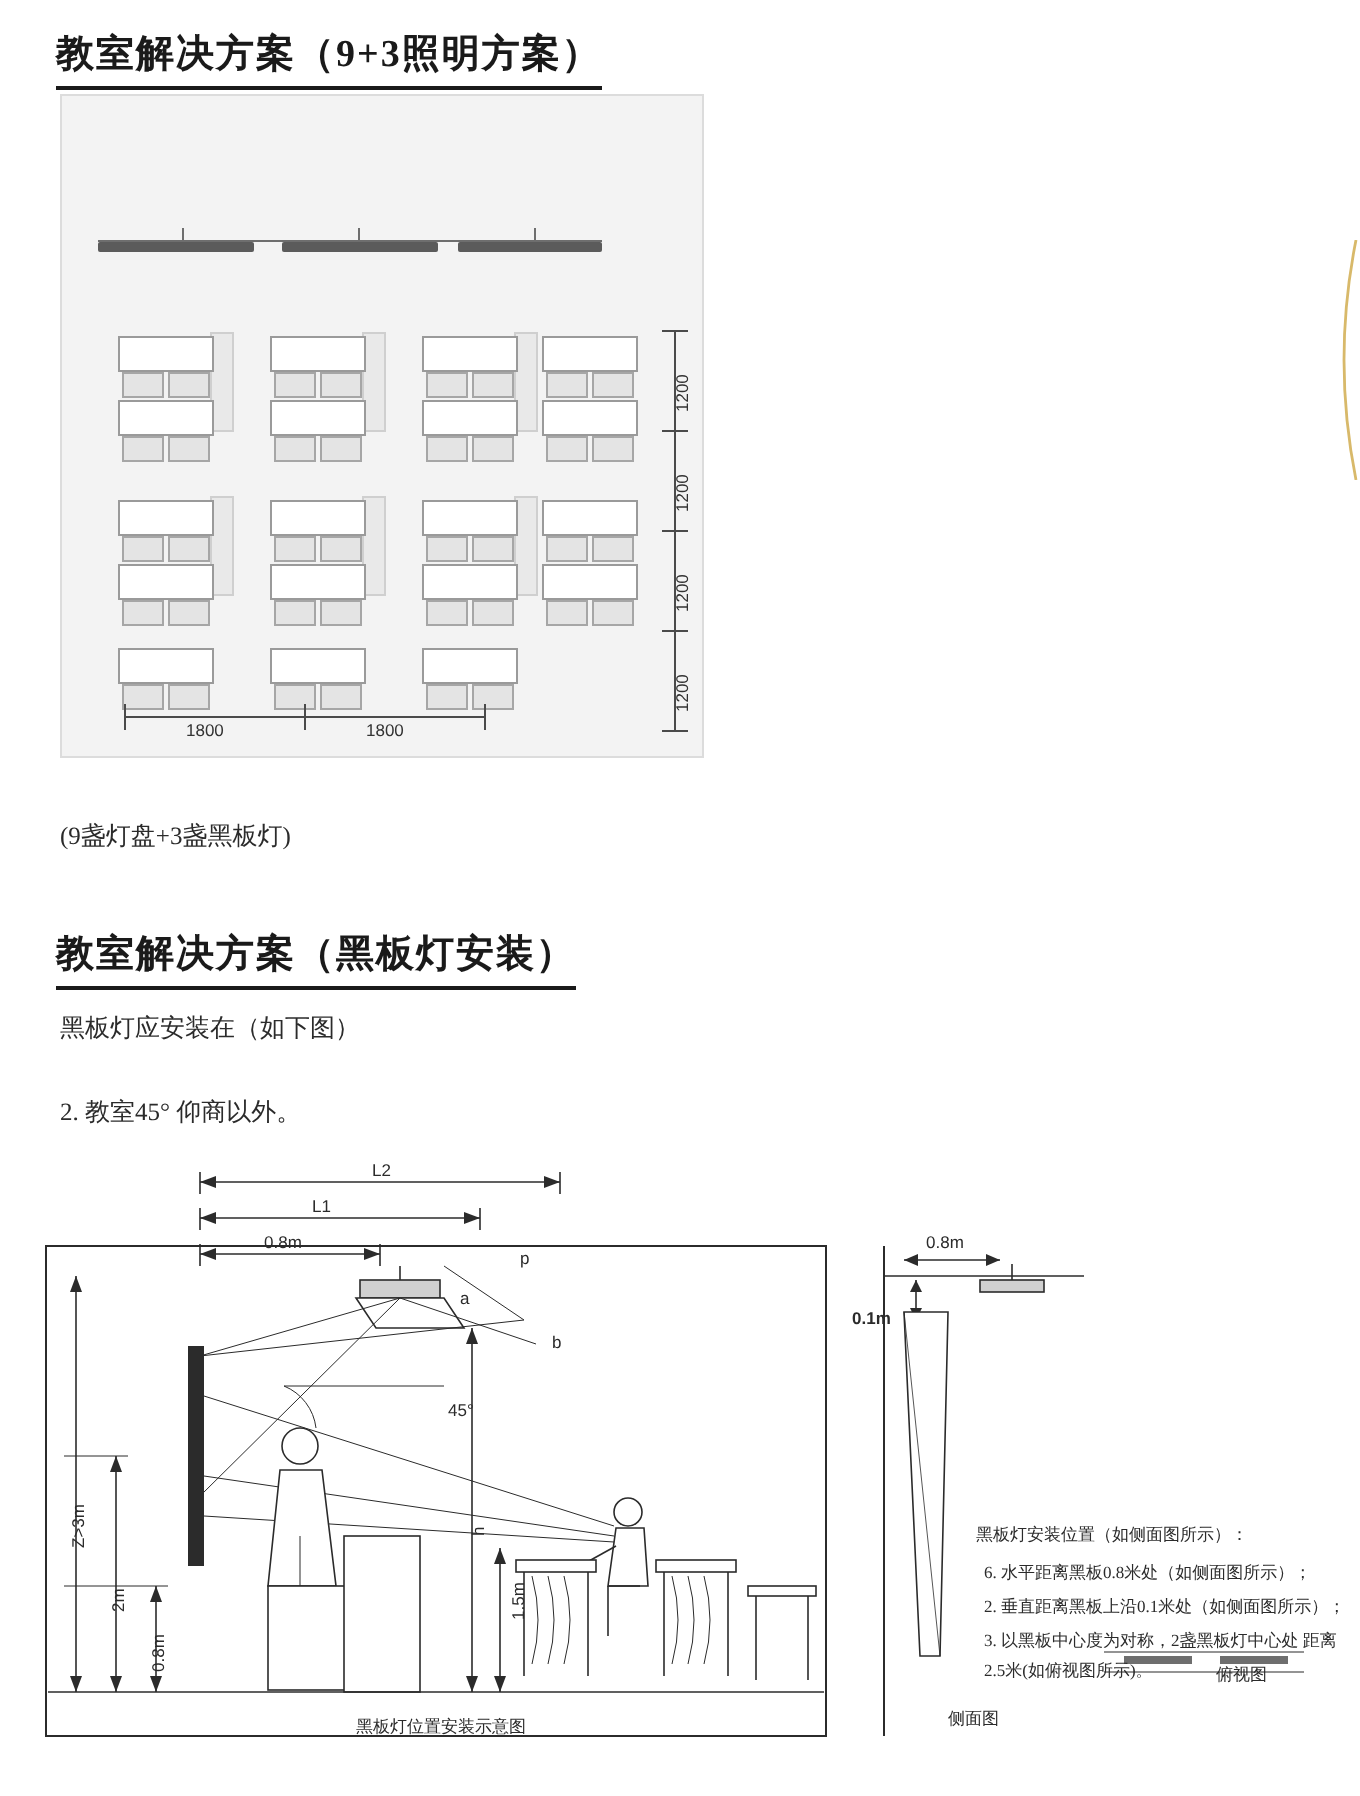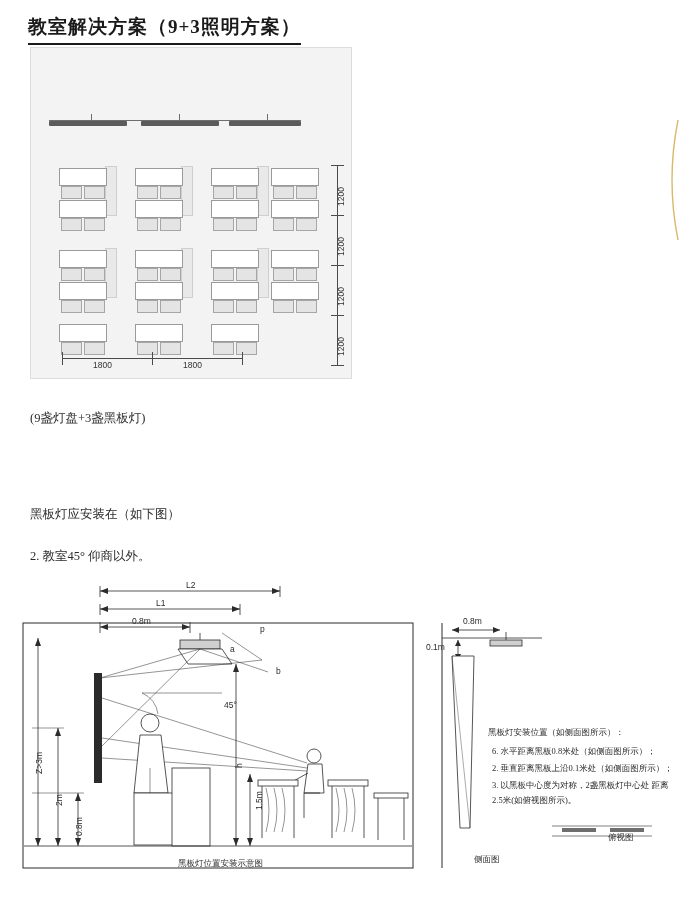--- a/index.html
+++ b/index.html
@@ -138,20 +138,21 @@
     transform: rotate(-90deg);
     transform-origin: left top;
   }
   .note-cn {
     position: absolute;
     font-size: 8.5px;
     line-height: 13px;
     color: #2b2b2b;
     white-space: nowrap;
     font-family: "Liberation Serif", serif;
+    margin-top: 35px;
   }
   .caption {
     position: absolute;
     font-size: 8.5px;
     color: #2b2b2b;
     white-space: nowrap;
   }
 
   
   #edge-curve {
@@ -265,20 +266,24 @@
 
   <div class="dimline-h" style="left:62px; top:358px; width:180px;"></div>
   <div class="dimtick" style="left:62px; top:352px; width:1px; height:13px;"></div>
   <div class="dimtick" style="left:152px; top:352px; width:1px; height:13px;"></div>
   <div class="dimtick" style="left:242px; top:352px; width:1px; height:13px;"></div>
   <div class="dim-label" style="left:93px; top:360px;">1800</div>
   <div class="dim-label" style="left:183px; top:360px;">1800</div>
 
   <div class="body-text" style="left:30px; top:408px;">(9盏灯盘+3盏黑板灯)</div>
 
+  <div class="section-title" id="title2">
+    <span>教室解决方案（黑板灯安装）</span>
+    <span class="underline"></span>
+  </div>
 
   <div class="body-text" style="left:30px; top:504px;">黑板灯应安装在（如下图）</div>
   <div class="body-text" style="left:30px; top:546px;">2. 教室45° 仰商以外。</div>
 
   <div id="elev">
     <svg width="640" height="300" viewBox="0 0 640 300">
 
       <rect x="1" y="45" width="390" height="245" fill="none" stroke="#2b2b2b" stroke-width="1"></rect>
 
       <line x1="78" y1="13" x2="258" y2="13" stroke="#2b2b2b" stroke-width="0.8"></line>
@@ -396,21 +401,21 @@
     <div class="elev-label" style="left:208px; top:66px;">a</div>
     <div class="elev-label" style="left:254px; top:88px;">b</div>
     <div class="elev-label" style="left:202px; top:122px;">45°</div>
     <div class="elev-label vert" style="left:212px; top:190px;">h</div>
     <div class="elev-label vert" style="left:232px; top:232px;">1.5m</div>
     <div class="elev-label vert" style="left:12px; top:196px;">Z&gt;3m</div>
     <div class="elev-label vert" style="left:32px; top:228px;">2m</div>
     <div class="elev-label vert" style="left:52px; top:258px;">0.8m</div>
 
     <div class="elev-label" style="left:441px; top:38px;">0.8m</div>
-    <div class="elev-label" style="left:404px; top:64px;">0.1m</div>
+    <div class="elev-label" style="left:404px; top:76px;font-weight:bold;">0.1m</div>
 
     <div class="caption" style="left:156px; top:280px;">黑板灯位置安装示意图</div>
     <div class="caption" style="left:452px; top:276px;text-align:right;">侧面图</div>
     <div class="caption" style="left:586px; top:254px;">俯视图</div>
 
     <div class="note-cn" style="left:466px; top:148px;">黑板灯安装位置（如侧面图所示）：</div>
     <div class="note-cn" style="left:470px; top:167px;">6. 水平距离黑板0.8米处（如侧面图所示）；</div>
     <div class="note-cn" style="left:470px; top:184px;">2. 垂直距离黑板上沿0.1米处（如侧面图所示）；</div>
     <div class="note-cn" style="left:470px; top:201px;">3. 以黑板中心度为对称，2盏黑板灯中心处 距离</div>
     <div class="note-cn" style="left:470px; top:216px;font-family:Liberation Serif, serif;">2.5米(如俯视图所示)。</div>

